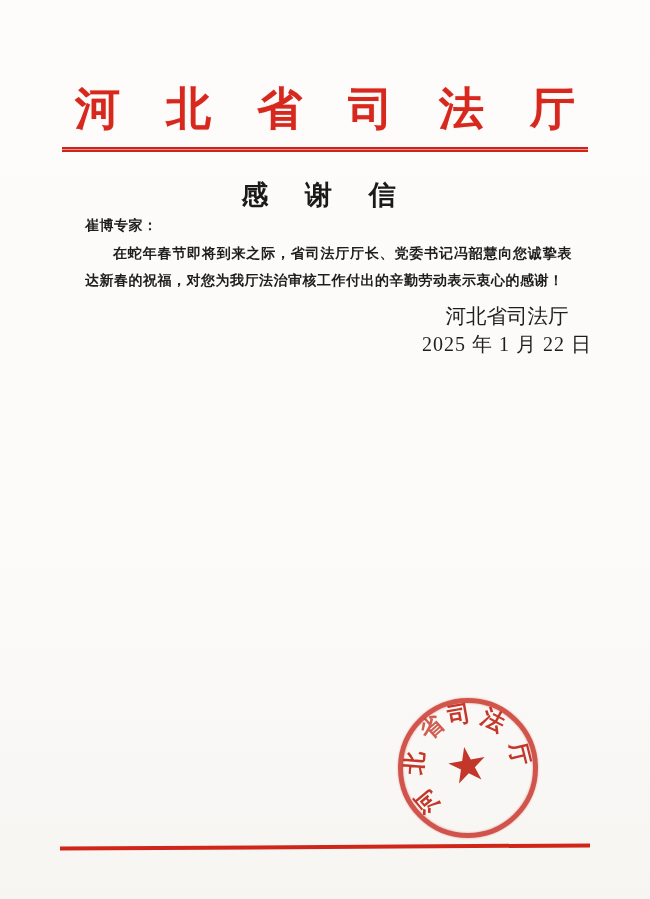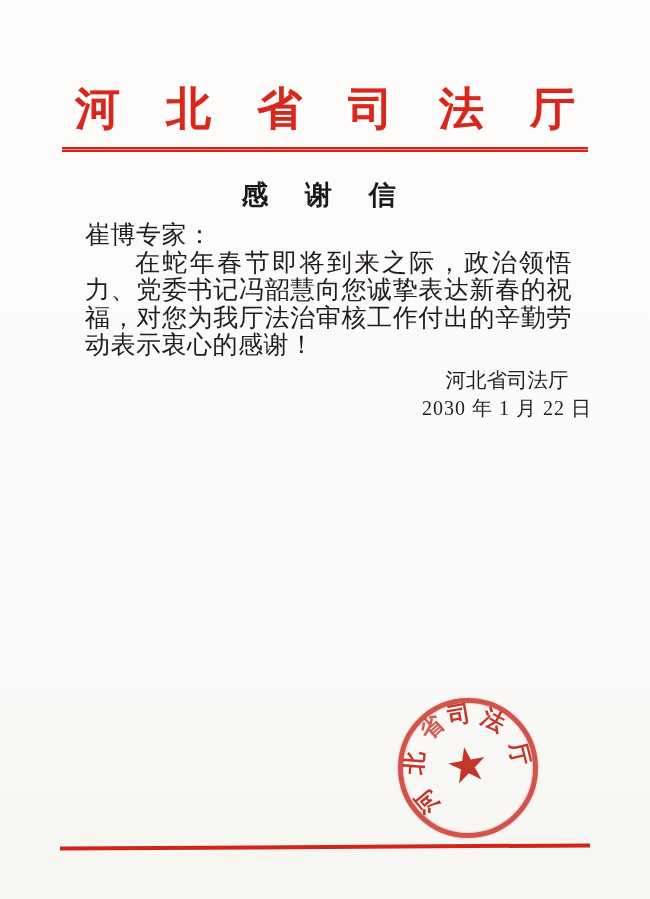--- a/index.html
+++ b/index.html
@@ -41,27 +41,27 @@
     text-align: center;
     font-size: 27px;
     font-weight: bold;
     letter-spacing: 15px;
     padding-left: 2px;
     line-height: 33px;
     color: #1c1a19;
   }
   
   .body-text {
-    margin-top: 9px;
     padding: 0 78px 0 85px;
-    font-size: 25px;
+    font-size: 14px;
     line-height: 27.5px;
     letter-spacing: 0.5px;
     text-align: justify;
     color: #201e1d;
+    font-weight: bold;
   }
   .salutation { text-indent: 0; }
   .body-text p.para { text-indent: 2em; }
   
   .signature {
     margin: 7px 58px 16px auto;
     width: -moz-fit-content;
     width: fit-content;
     text-align: center;
     font-size: 20.5px;
@@ -140,26 +140,26 @@
     <span>法</span>
     <span>厅</span>
   </div>
 
   <div class="rule-top"></div>
 
   <div class="doc-title">感 谢 信</div>
 
   <div class="body-text">
     <p class="salutation">崔博专家：</p>
-    <p class="para">在蛇年春节即将到来之际，政治领悟力、党委书记冯韶慧向您诚挚表达新春的祝福，对您为我厅法治审核工作付出的辛勤劳动表示衷心的感谢！</p>
+    <p class="para">在蛇年春节即将到来之际，省司法厅厅长、党委书记冯韶慧向您诚挚表达新春的祝福，对您为我厅法治审核工作付出的辛勤劳动表示衷心的感谢！</p>
   </div>
 
   <div class="signature">
     <div class="name">河北省司法厅</div>
-    <div class="date">2030 年 1 月 22 日</div>
+    <div class="date">2025 年 1 月 22 日</div>
   </div>
 
   <div class="seal">
     <div class="seal-ring"></div>
     <span class="seal-char c0">河</span>
     <span class="seal-char c1">北</span>
     <span class="seal-char c2">省</span>
     <span class="seal-char c3">司</span>
     <span class="seal-char c4">法</span>
     <span class="seal-char c5">厅</span>

